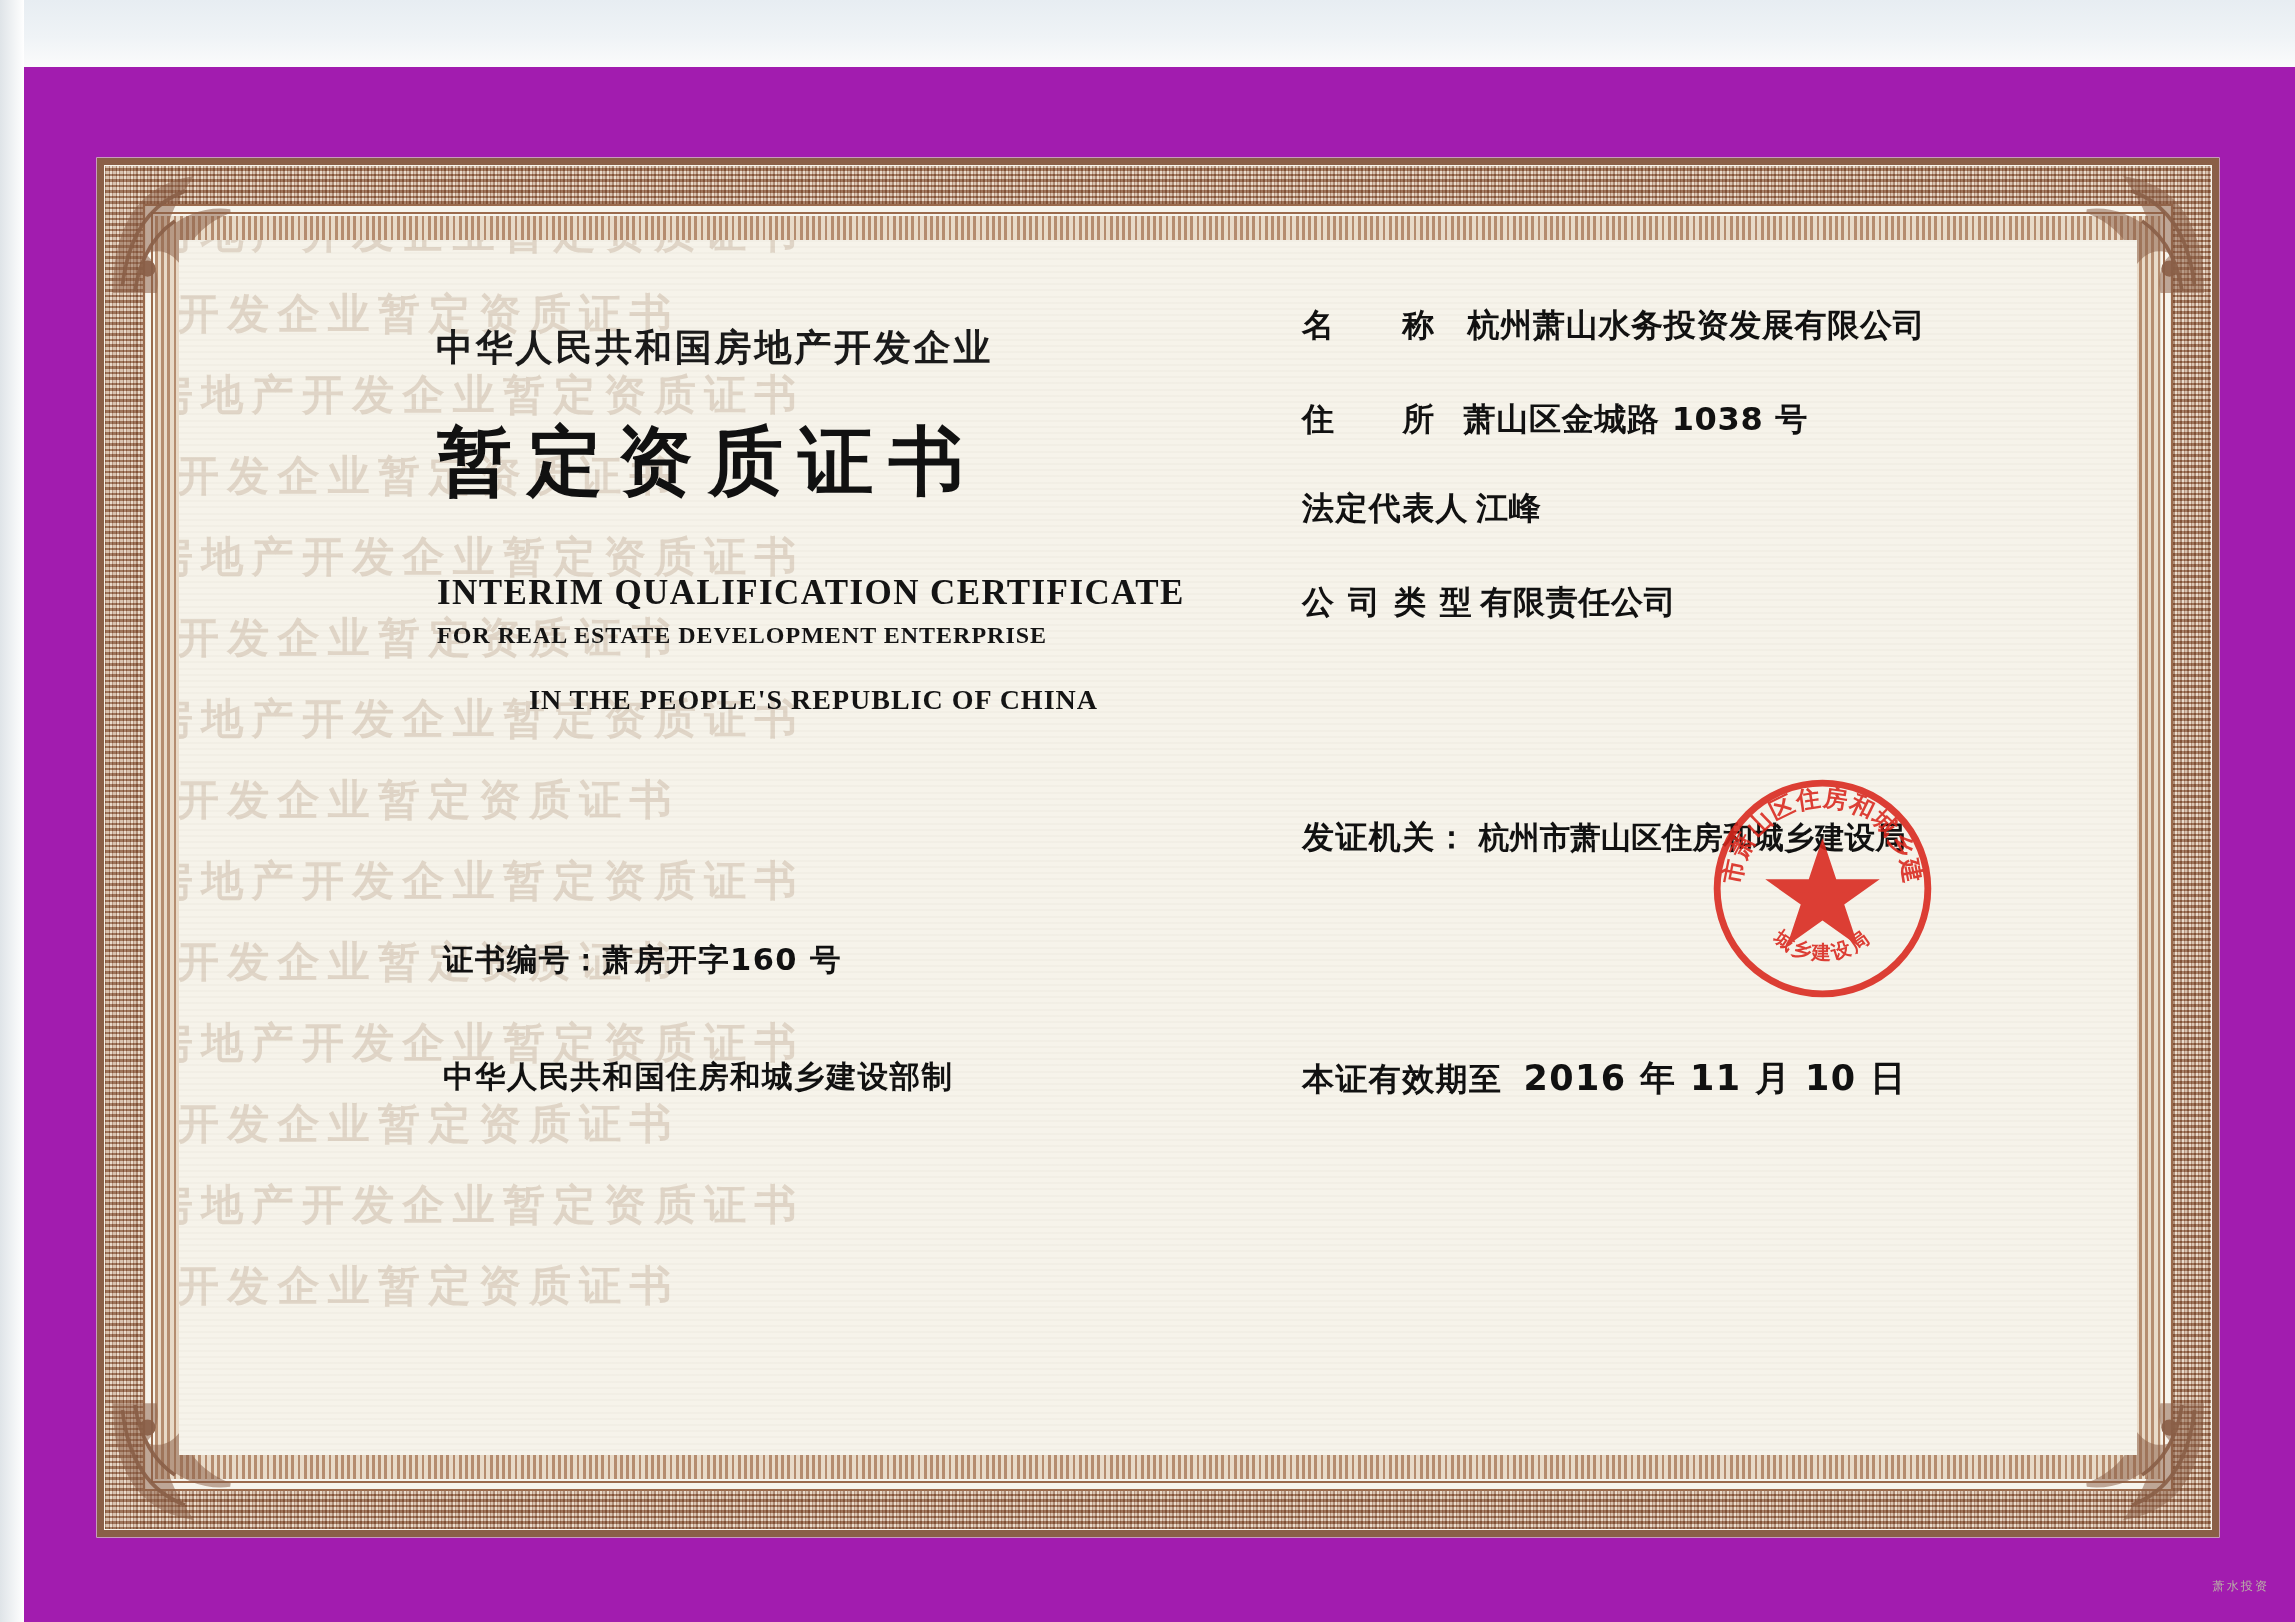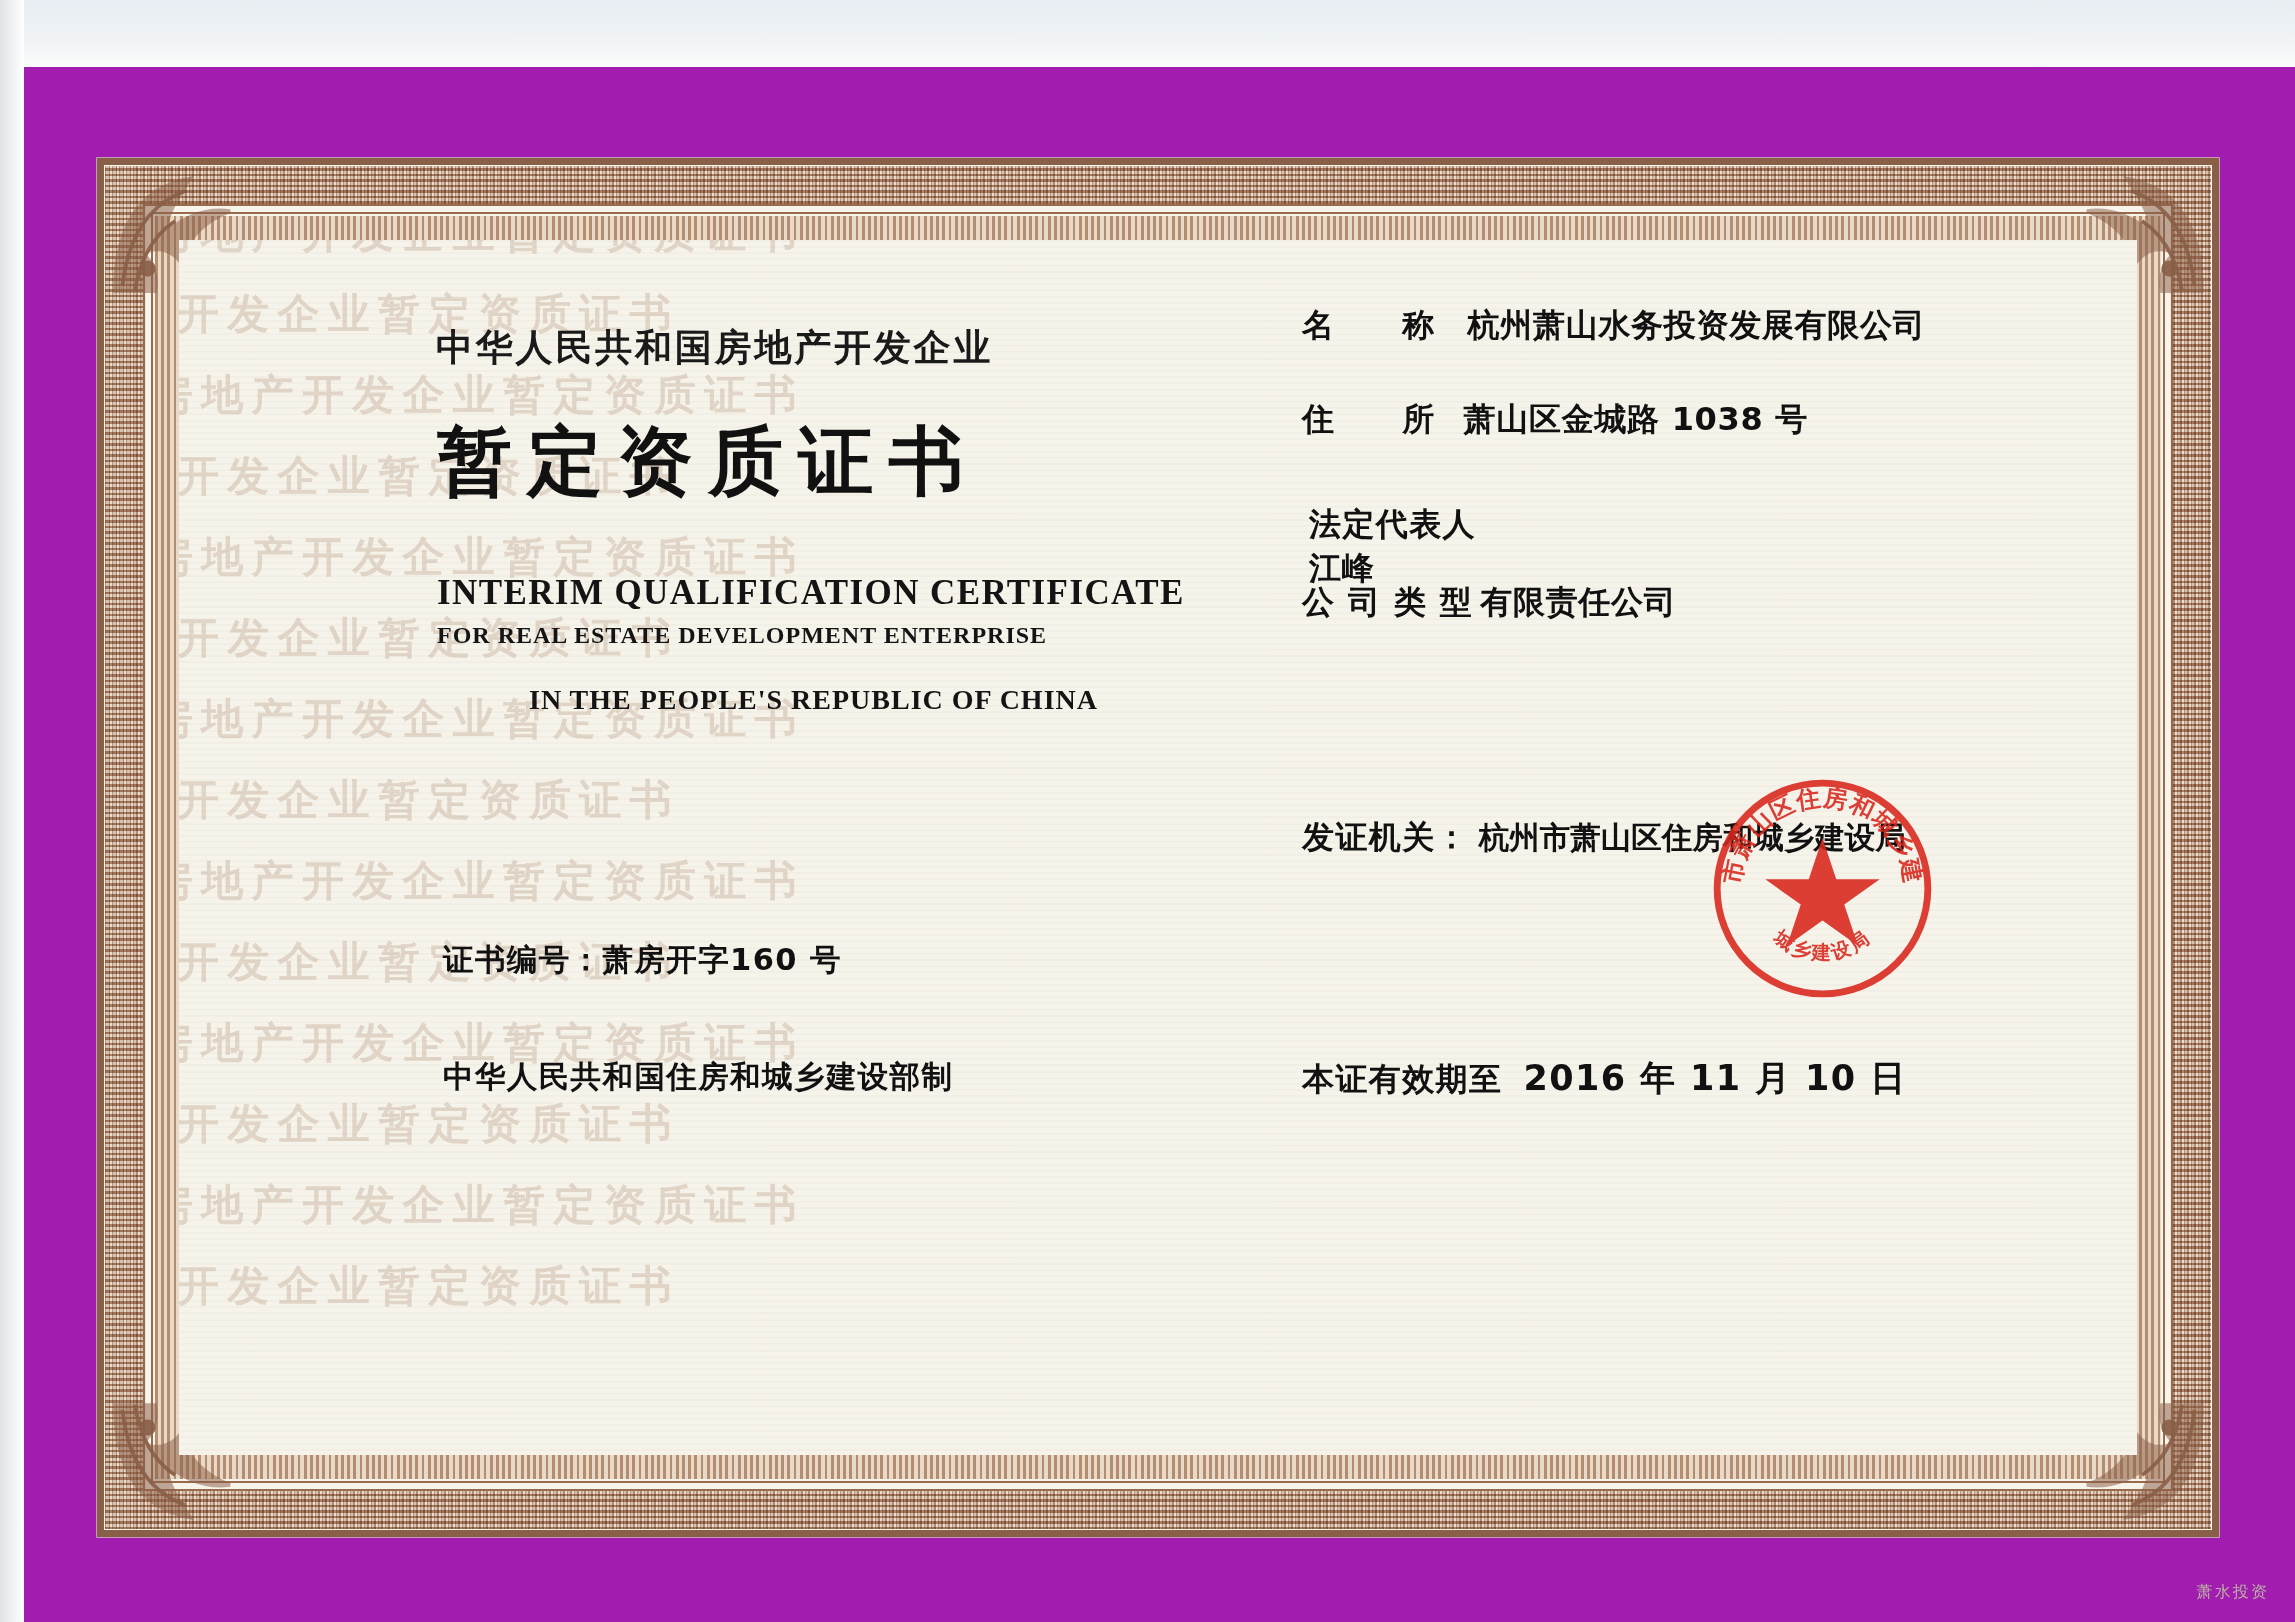--- a/index.html
+++ b/index.html
@@ -257,21 +257,21 @@
     font-family: "DejaVu Sans", sans-serif;
     font-size: 32px;
     font-weight: 700;
     color: #111;
     letter-spacing: 0.7px;
   }
   #field-name { top: 64px; }
   #field-name .val { margin-left: 32px; }
   #field-addr { top: 158px; }
   #field-addr .val { margin-left: 28px; }
-  #field-legal { top: 263px; flex-direction: column; }
+  #field-legal { top: 247px; }
   #field-legal .val { margin-left: 7px; }
   #field-type { top: 341px; }
   #field-type .val { margin-left: 7px; }
 
   
   #field-authority {
     position: absolute;
     left: 1123px;
     top: 576px;
     display: flex;
@@ -324,23 +324,23 @@
     width: 229px;
     height: 229px;
     pointer-events: none;
   }
   #seal svg { width: 100%; height: 100%; display: block; opacity: .88; }
 
   
   #scan-watermark {
     position: absolute;
     right: 26px;
-    bottom: 20px;
-    font-family: "DejaVu Sans", sans-serif;
-    font-size: 16px;
+    bottom: 28px;
+    font-family: "DejaVu Sans", sans-serif;
+    font-size: 12px;
     color: #b9b2a6;
     letter-spacing: 2.1px;
     text-align: right;
   }
 </style>
 </head>
 <body>
 
 <div id="scan">
   <div id="scan-top-band"></div>

